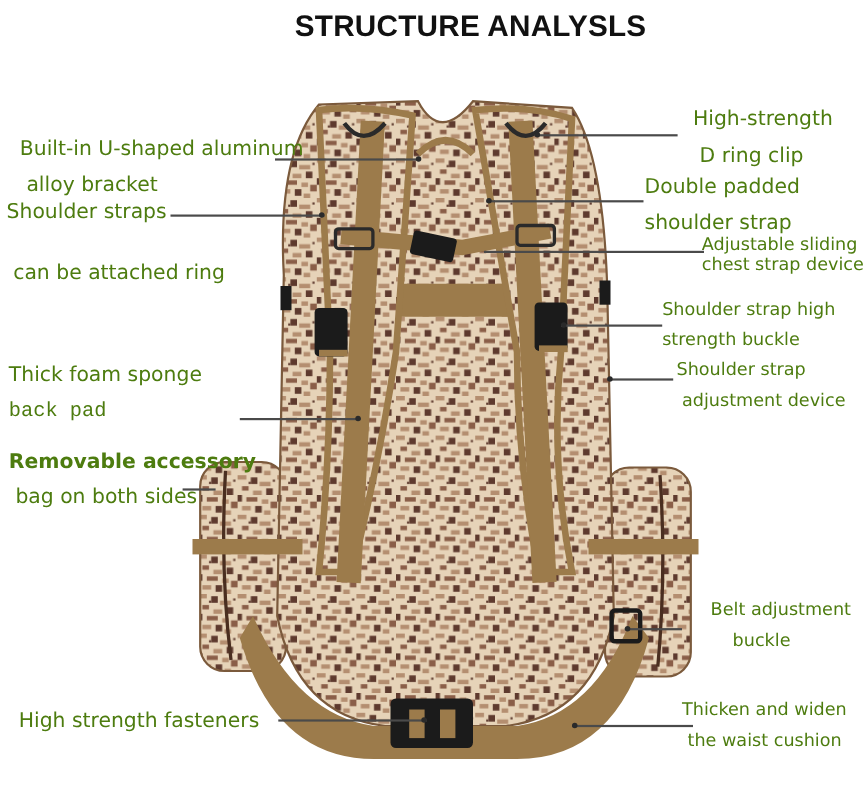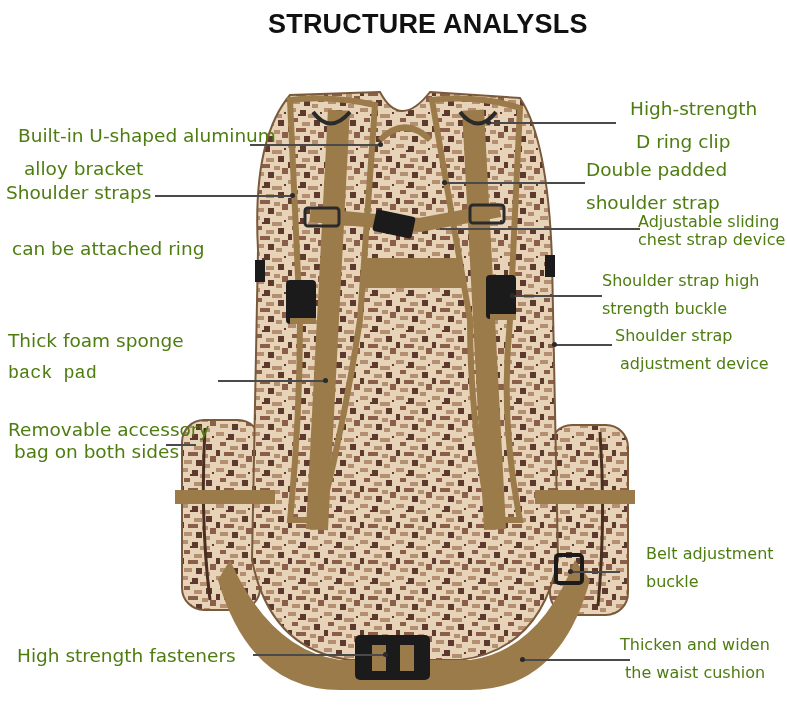--- a/index.html
+++ b/index.html
@@ -122,30 +122,30 @@
 <div class="leader" style="left:520px; top:659px; width:110px;">
     <span class="dot" style="left:0"></span>
   </div>
 
 <div class="label" style="left:18px; top:127px;">Built-in U-shaped aluminum</div>
 <div class="label" style="left:24px; top:160px;">alloy bracket</div>
 <div class="label" style="left:6px; top:184px;">Shoulder straps</div>
 <div class="label" style="left:12px; top:216px;margin-top:24px;">can be attached ring</div>
 <div class="label" style="left:8px; top:332px;">Thick foam sponge</div>
 <div class="label" style="left:8px; top:365px;font-family:Liberation Mono, monospace;">back pad</div>
-<div class="label" style="left:8px; top:421px;">Removable accessory</div>
+<div class="label" style="left:8px; top:411px;font-weight:bold;">Removable accessory</div>
 <div class="label" style="left:14px; top:443px;">bag on both sides</div>
 <div class="label" style="left:17px; top:647px;">High strength fasteners</div>
 
 <div class="label" style="left:630px; top:100px;">High-strength</div>
 <div class="label" style="left:636px; top:133px;">D ring clip</div>
 <div class="label" style="left:586px; top:161px;">Double padded</div>
 <div class="label" style="left:586px; top:194px;">shoulder strap</div>
 <div class="label sm" style="left:638px; top:214px;">Adjustable sliding</div>
 <div class="label sm" style="left:638px; top:232px;">chest strap device</div>
 <div class="label sm" style="left:602px; top:273px;">Shoulder strap high</div>
 <div class="label sm" style="left:602px; top:301px;">strength buckle</div>
 <div class="label sm" style="left:615px; top:328px;">Shoulder strap</div>
 <div class="label sm" style="left:620px; top:356px;text-align:right;">adjustment device</div>
 <div class="label sm" style="left:646px; top:546px;">Belt adjustment</div>
-<div class="label sm" style="left:646px; top:574px;text-align:right;">buckle</div>
+<div class="label sm" style="left:666px; top:574px;text-align:right;">buckle</div>
 <div class="label sm" style="left:620px; top:637px;">Thicken and widen</div>
 <div class="label sm" style="left:625px; top:665px;">the waist cushion</div>
 
 </body></html>

